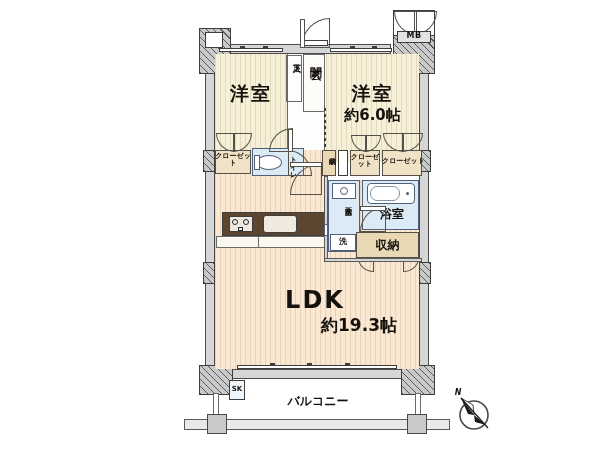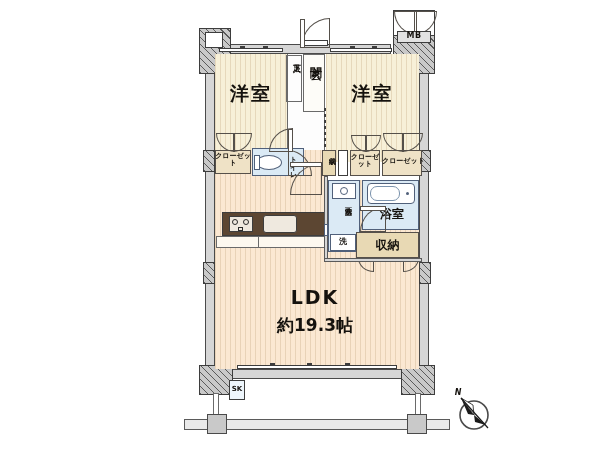--- a/index.html
+++ b/index.html
@@ -27,22 +27,22 @@
   .storefill{background:#e8d9b4;border:1px solid #56504a;}
   .whitefloor{background:#fdfdfd;}
 
   
   .lbl{position:absolute;color:#15120e;text-align:center;
        line-height:1.05;white-space:nowrap;}
   .vtxt{writing-mode:vertical-rl;text-orientation:upright;
         line-height:1.0;letter-spacing:0px;}
   .room-name{font-size:19px;font-weight:600;letter-spacing:2px;}
   .room-size{font-size:15px;font-weight:600;letter-spacing:0px;}
-  .ldk-name{font-size:19px;font-weight:600;letter-spacing:2px;}
-  .ldk-size{font-size:17px;font-weight:600;}
+  .ldk-name{font-size:24px;font-weight:600;letter-spacing:2px;}
+  .ldk-size{font-size:17px;font-weight:600;margin-left:44px;}
   .tiny{font-size:7px;font-weight:600;}
   .tiny2{font-size:8px;font-weight:600;}
   .small{font-size:12px;font-weight:600;}
   .mb{font-size:8px;font-weight:700;letter-spacing:.5px;}
 
   
   .arc{position:absolute;border:1px solid #55504a;border-radius:50%;
        background:transparent;}
   .leaf{position:absolute;background:#ffffff;border:1px solid #55504a;}
 
@@ -107,20 +107,21 @@
 
   <div class="lbl vtxt tiny2" style="left:288px;top:58px;width:12px;">下足入</div>
   <div class="abs" style="left:286px;top:55px;width:16px;height:47px;border:1px solid #6a6a6a;background:transparent;"></div>
 
   <div class="lbl vtxt small" style="left:308px;top:58px;width:14px;">玄関</div>
 
   <div class="dashline" style="left:324px;top:108px;width:2px;height:52px;"></div>
 
   <div class="abs tatami wood-v" style="left:326px;top:54px;width:93px;height:108px;"></div>
   <div class="lbl room-name" style="left:326px;top:84px;width:93px;">洋室</div>
+  <div class="lbl room-size" style="left:326px;top:108px;width:93px;">約6.0帖</div>
 
   <div class="abs" style="left:330px;top:48px;width:62px;height:4px;background:#ffffff;border:1px solid #3d3d3d;"></div>
   <div class="tick" style="left:350px;top:46px;width:5px;height:3px;"></div>
   <div class="tick" style="left:372px;top:46px;width:5px;height:3px;"></div>
 
   <div class="abs ldk wood-v" style="left:215px;top:180px;width:204px;height:189px;"></div>
   <div class="abs ldk wood-v" style="left:215px;top:150px;width:112px;height:32px;"></div>
 
   <div class="lbl ldk-name" style="left:255px;top:288px;width:120px;">LDK</div>
   <div class="lbl ldk-size" style="left:252px;top:317px;width:126px;">約19.3帖</div>
@@ -185,20 +186,21 @@
   <div class="abs storefill" style="left:356px;top:232px;width:63px;height:26px;"></div>
   <div class="lbl small" style="left:356px;top:239px;width:63px;">収納</div>
   <div class="arc" style="left:358px;top:258px;width:14px;height:12px;border-radius:0 0 0 100%;"></div>
   <div class="arc" style="left:403px;top:258px;width:14px;height:12px;border-radius:0 0 100% 0;"></div>
 
   <div class="abs wallthin" style="left:324px;top:176px;width:4px;height:86px;"></div>
   <div class="abs wallthin" style="left:324px;top:258px;width:98px;height:4px;"></div>
   <div class="abs" style="left:324px;top:224px;width:4px;height:12px;background:#ffffff;border:1px solid #50607a;"></div>
 
   <div class="abs" style="left:233px;top:379px;width:168px;height:26px;background:#ffffff;"></div>
+  <div class="lbl small" style="left:248px;top:395px;width:140px;">バルコニー</div>
 
   <div class="abs" style="left:237px;top:365px;width:160px;height:4px;background:#ffffff;border:1px solid #3d3d3d;"></div>
   <div class="tick" style="left:270px;top:363px;width:5px;height:3px;"></div>
   <div class="tick" style="left:307px;top:363px;width:5px;height:3px;"></div>
   <div class="tick" style="left:345px;top:363px;width:5px;height:3px;"></div>
 
   <div class="abs" style="left:229px;top:380px;width:16px;height:20px;background:#eef6fc;border:1px solid #3d3d3d;"></div>
   <div class="lbl tiny" style="left:229px;top:386px;width:16px;">SK</div>
 
   <div class="stem" style="left:213px;top:393px;width:4px;height:28px;"></div>

